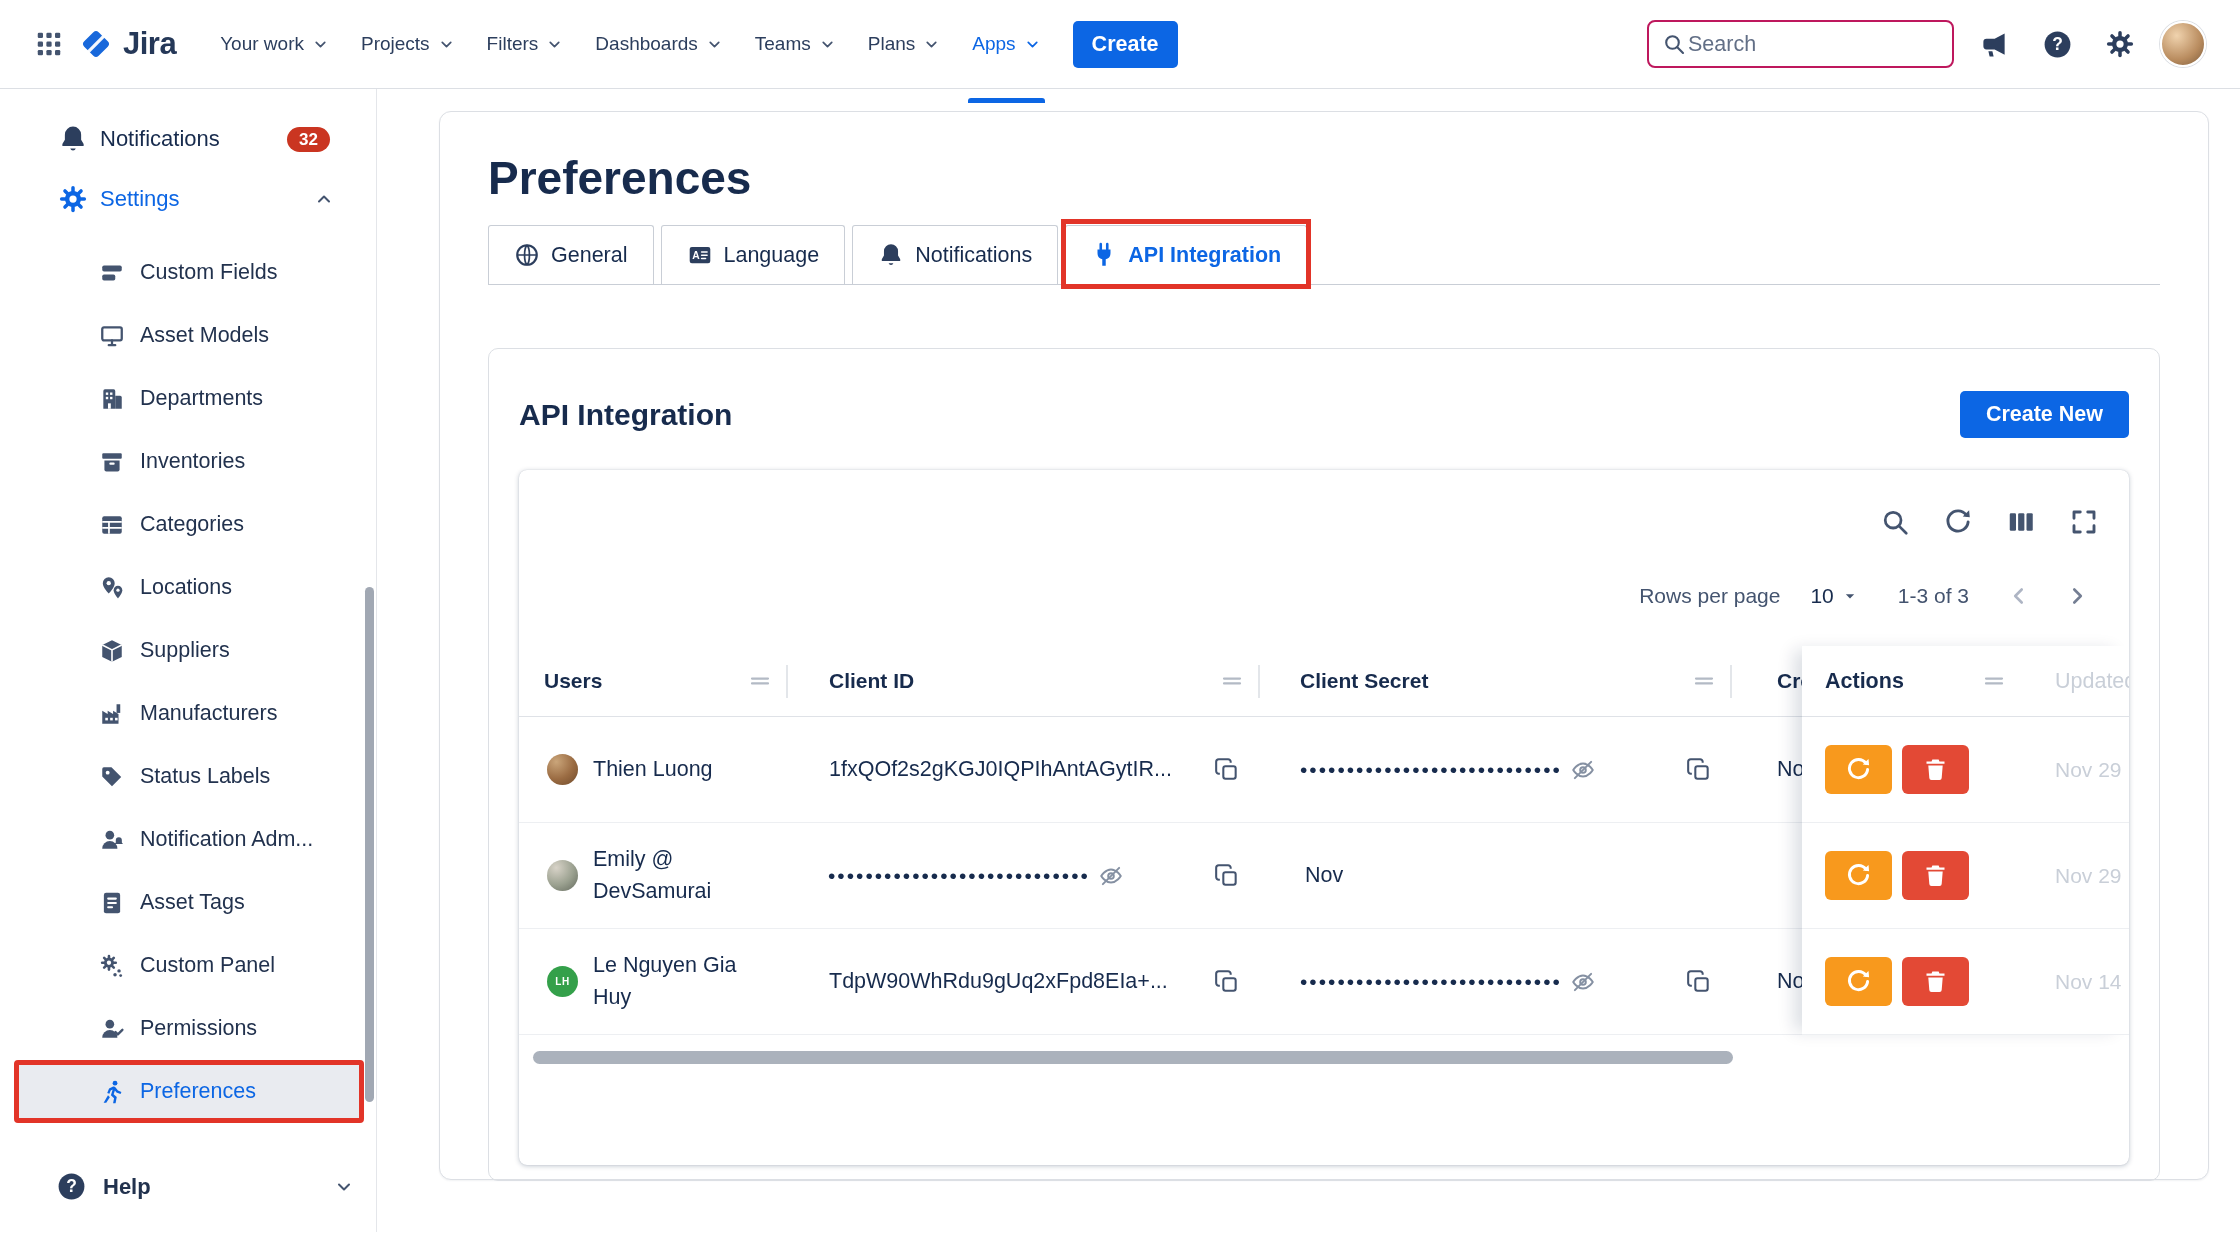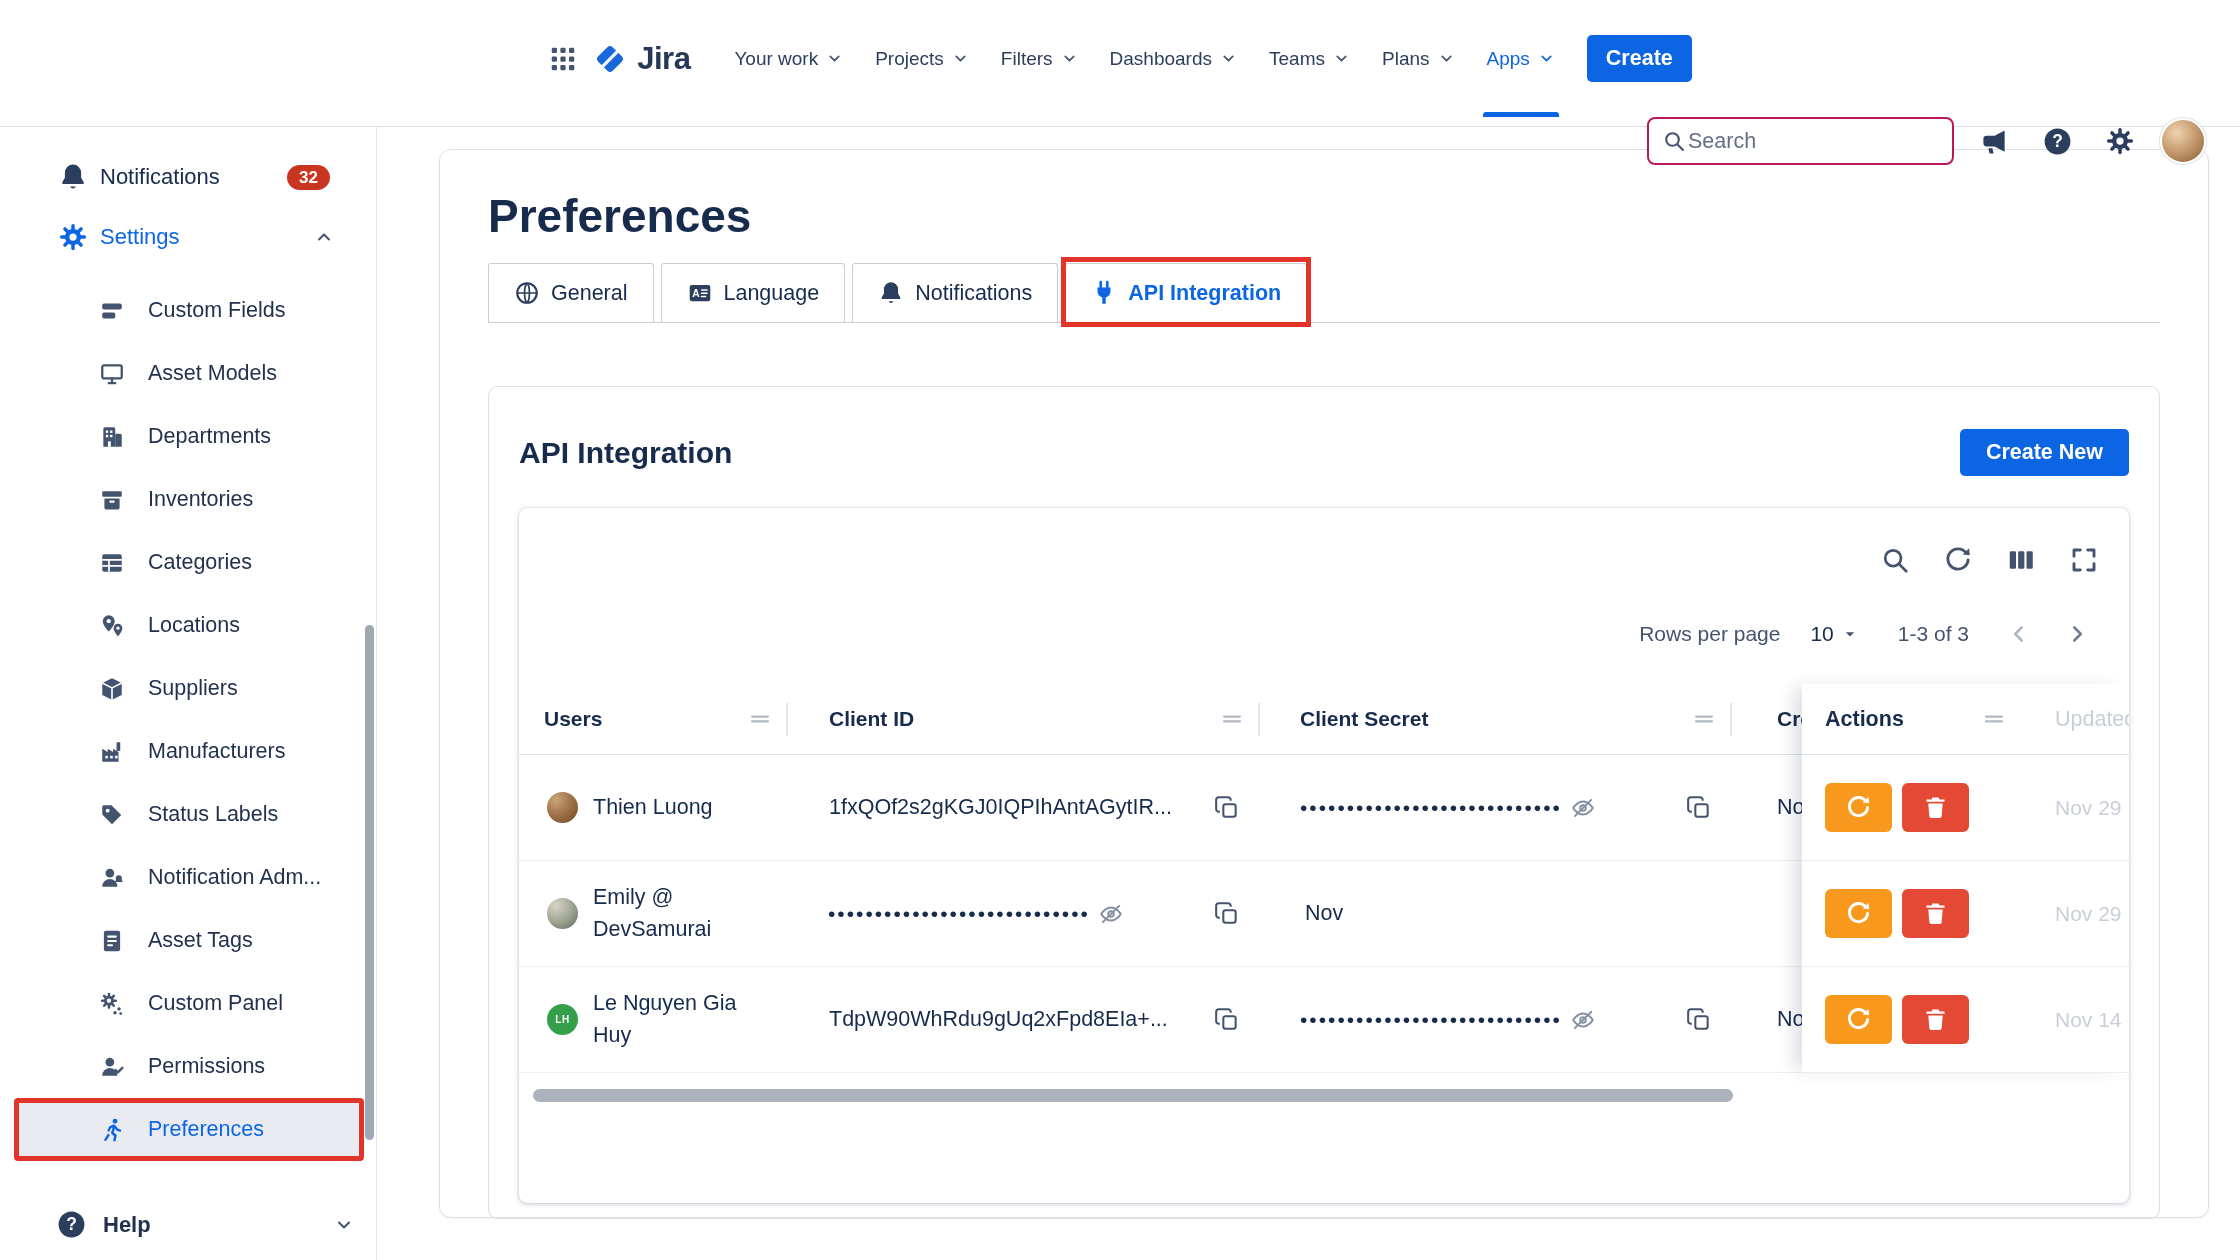--- a/index.html
+++ b/index.html
@@ -1,21 +1,21 @@
 <!DOCTYPE html>
 <html><head>
 <meta charset="utf-8">
 <style>
   * { margin:0; padding:0; box-sizing:border-box; }
   html,body { width:2240px; height:1260px; }
   body { font-family:"Liberation Sans", sans-serif; background:#fff; color:#172B4D; overflow:hidden; font-size:21px; }
   svg { display:block; }
 
   
-  .navbar { height:127px; display:flex; align-items:center; padding:0 34px 0 26px; border-bottom:1px solid #DCDFE4; background:#fff; position:relative; z-index:20;flex-direction:column; }
+  .navbar { height:89px; display:flex; align-items:center; padding:0 34px 0 26px; border-bottom:1px solid #DCDFE4; background:#fff; position:relative; z-index:20; }
   .nav-left { display:flex; align-items:center; }
   .icon-btn { width:46px; height:46px; display:flex; align-items:center; justify-content:center; border-radius:6px; cursor:pointer; color:#44546F; }
   .logo { display:flex; align-items:center; gap:9px; padding:0 12px 0 6px; cursor:pointer; }
   .logo-text { font-size:31px; font-weight:700; color:#253858; letter-spacing:-0.5px; }
   .nav-items { display:flex; align-items:center; margin-left:16px; height:117px; }
   .nav-item { display:flex; align-items:center; gap:8px; padding:0 16px; height:117px; font-size:19px; color:#2C3E5D; cursor:pointer; position:relative; white-space:nowrap; }
   .nav-item .chev { color:#44546F; }
   .nav-item.active { color:#0C66E4; }
   .nav-item.active .chev { color:#0C66E4; }
   .nav-item.active::after { content:""; position:absolute; left:12px; right:12px; bottom:0; height:5px; background:#0C66E4; border-radius:3px 3px 0 0; }
@@ -32,21 +32,21 @@
 
   
   .sidebar { width:377px; position:relative; border-right:1px solid #E4E6EA; background:#fff; flex:0 0 auto; }
   .side-inner { padding-top:20px; }
   .side-top { height:60px; display:flex; align-items:center; padding:0 20px 0 58px; gap:12px; font-size:22px; cursor:pointer; }
   .side-top .tlabel { color:#172B4D; }
   .side-top.settings .tlabel { color:#0C66E4; }
   .badge { margin-left:auto; margin-right:26px; background:#CA3521; color:#fff; font-size:17px; font-weight:700; padding:4px 12px; border-radius:20px; line-height:1; }
   .chev-right-slot { margin-left:auto; margin-right:22px; color:#44546F; }
   .side-list { margin-top:12px; }
-  .side-sub { height:63px; display:flex; align-items:center; padding-left:99px; gap:23px; font-size:21.5px; color:#22324E; cursor:pointer; }
+  .side-sub { height:63px; display:flex; align-items:center; padding-left:99px; gap:15px; font-size:21.5px; color:#22324E; cursor:pointer; }
   .side-sub .sicon { width:26px; height:26px; color:#44546F; flex:0 0 auto; }
   .side-sub .sicon svg { width:26px; height:26px; }
   .anno-box { margin:0 12px 0 14px; border:5px solid #E23428; border-radius:4px; }
   .anno-box .side-sub { height:53px; padding-left:80px; background:#E9EBF0; color:#0C66E4; }
   .anno-box .side-sub .sicon { color:#0C66E4; }
   .side-scrollbar { position:absolute; right:2px; top:498px; width:9px; height:515px; background:#8A92A0; opacity:.8; border-radius:6px; cursor:pointer; }
   .side-help { position:absolute; bottom:14px; left:0; right:0; height:63px; display:flex; align-items:center; padding:0 22px 0 56px; gap:16px; font-size:22px; font-weight:700; color:#22324E; cursor:pointer; background:#fff; }
   .side-help .chev { margin-left:auto; color:#44546F; }
 
   

